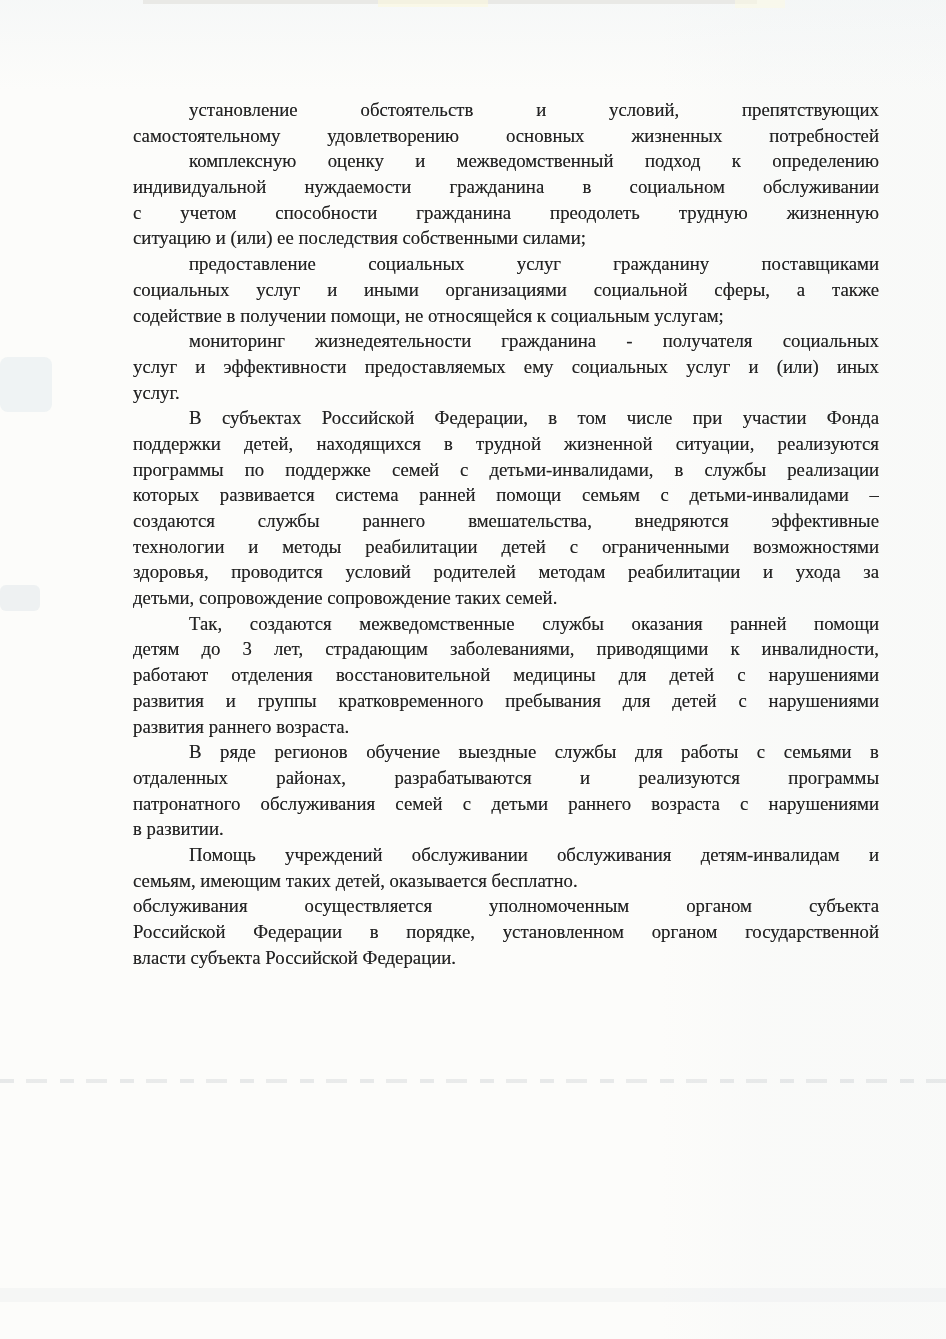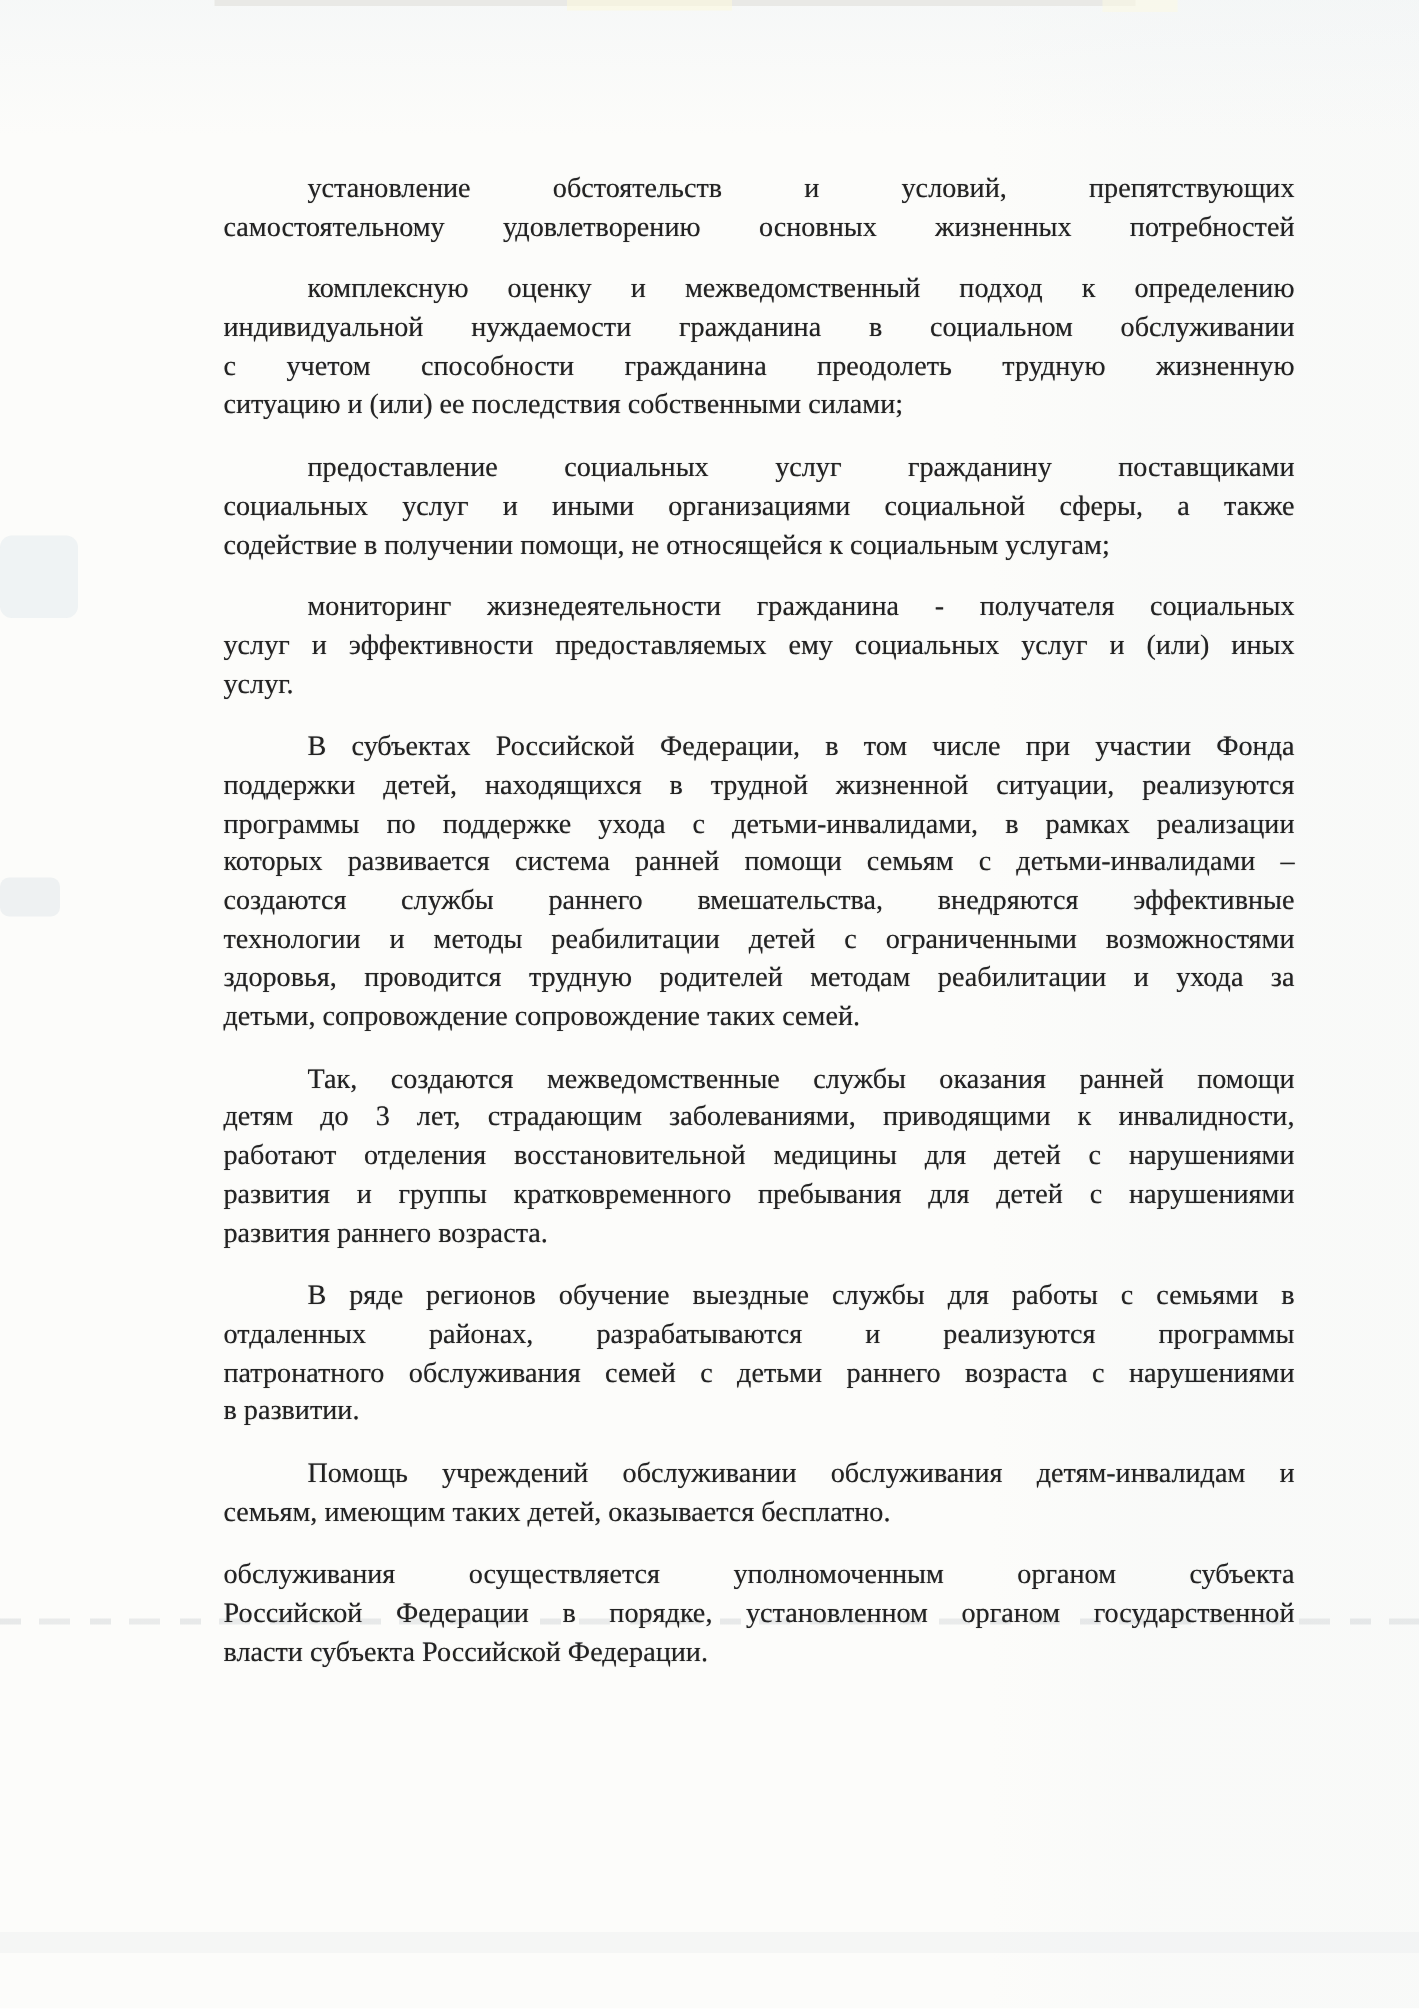--- a/index.html
+++ b/index.html
@@ -30,21 +30,21 @@
   .doc-text {
     position: absolute;
     left: 133px;
     top: 97px;
     width: 746px;
     font-size: 18.8px;
     line-height: 25.7px;
     color: #232323;
     text-shadow: 0 0 0.6px rgba(40,40,40,0.55);
   }
-  .paragraph { margin: 16px; font-family: Liberation Serif, serif; }
+  .paragraph { margin: 0; font-family: Liberation Serif, serif; }
   .line {
     height: 25.7px;
     white-space: nowrap;
     text-align: justify;
     text-align-last: justify;
     overflow: visible;
   }
   .line.first { padding-left: 56px; }
   .line.last { text-align-last: left; }
 
@@ -115,25 +115,25 @@
         <div class="line last">содействие в получении помощи, не относящейся к социальным услугам;</div>
       </div>
       <div class="paragraph">
         <div class="line first">мониторинг жизнедеятельности гражданина - получателя социальных</div>
         <div class="line">услуг и эффективности предоставляемых ему социальных услуг и (или) иных</div>
         <div class="line last">услуг.</div>
       </div>
       <div class="paragraph">
         <div class="line first">В субъектах Российской Федерации, в том числе при участии Фонда</div>
         <div class="line">поддержки детей, находящихся в трудной жизненной ситуации, реализуются</div>
-        <div class="line">программы по поддержке ухода с детьми-инвалидами, в рамках реализации</div>
+        <div class="line">программы по поддержке семей с детьми-инвалидами, в службы реализации</div>
         <div class="line">которых развивается система ранней помощи семьям с детьми-инвалидами –</div>
         <div class="line">создаются службы раннего вмешательства, внедряются эффективные</div>
         <div class="line">технологии и методы реабилитации детей с ограниченными возможностями</div>
-        <div class="line">здоровья, проводится трудную родителей методам реабилитации и ухода за</div>
+        <div class="line">здоровья, проводится условий родителей методам реабилитации и ухода за</div>
         <div class="line last">детьми, сопровождение сопровождение таких семей.</div>
       </div>
       <div class="paragraph">
         <div class="line first">Так, создаются межведомственные службы оказания ранней помощи</div>
         <div class="line">детям до 3 лет, страдающим заболеваниями, приводящими к инвалидности,</div>
         <div class="line">работают отделения восстановительной медицины для детей с нарушениями</div>
         <div class="line">развития и группы кратковременного пребывания для детей с нарушениями</div>
         <div class="line last">развития раннего возраста.</div>
       </div>
       <div class="paragraph">

